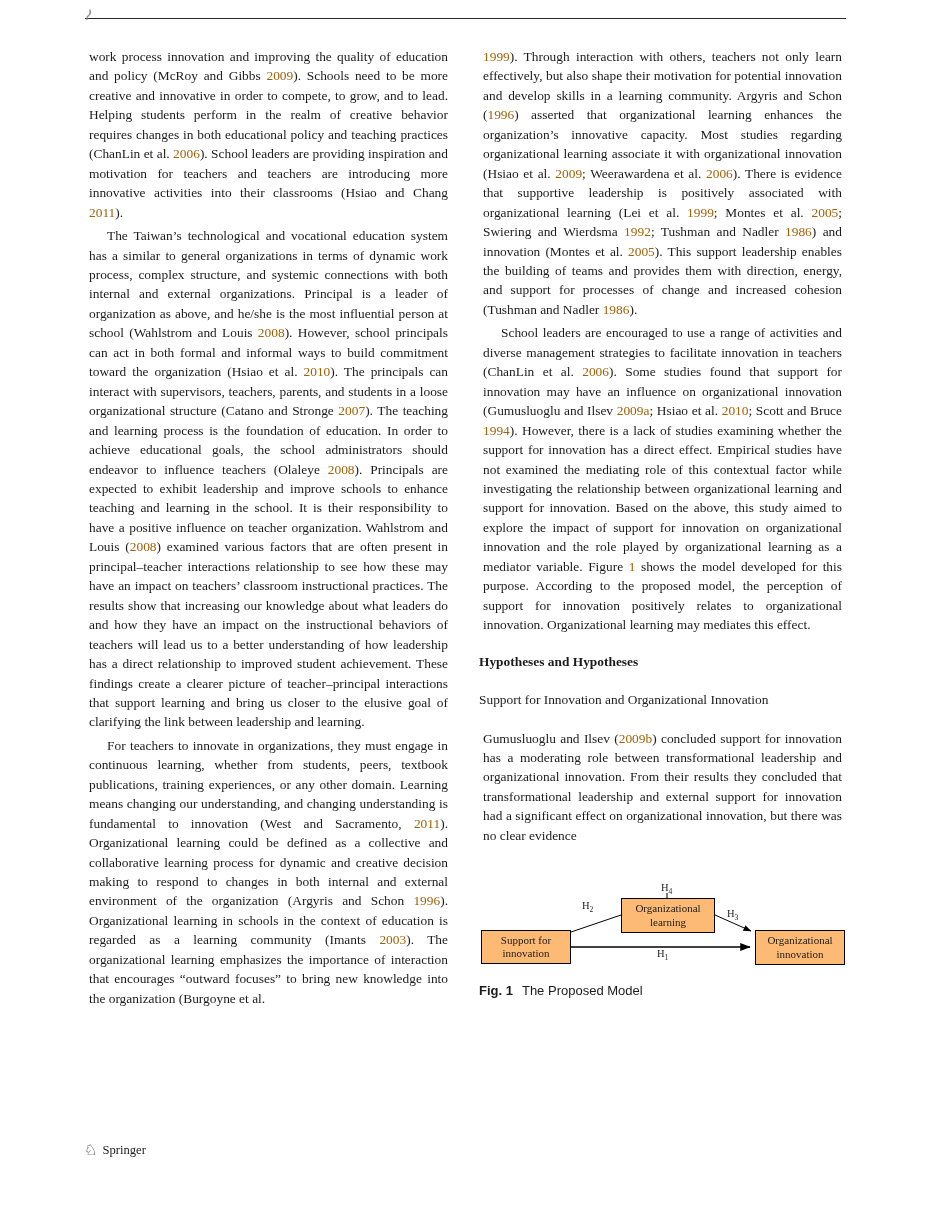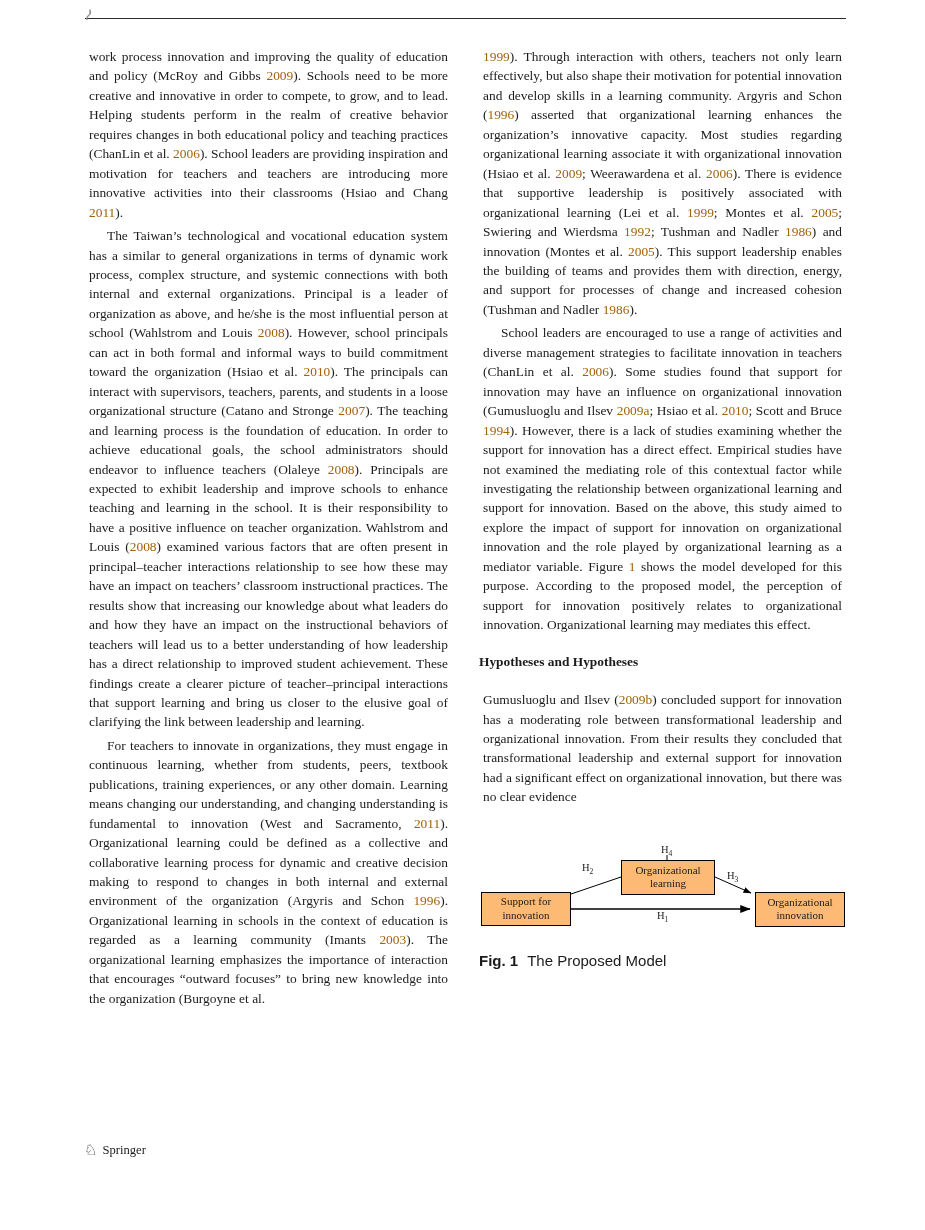--- a/index.html
+++ b/index.html
@@ -54,22 +54,22 @@
   .fig-box.support    { left:2px;   top:45px; width:90px; height:34px; }
   .fig-box.learning   { left:142px; top:13px; width:94px; height:35px; }
   .fig-box.innovation { left:276px; top:45px; width:90px; height:35px; }
   .h-label { position:absolute; font-size:10.5px; line-height:10px; }
   .h-label sub { font-size:7.5px; }
   .h-label.h4 { left:182px; top:-2px; }
   .h-label.h2 { left:103px; top:16px; }
   .h-label.h3 { left:248px; top:24px; }
   .h-label.h1 { left:178px; top:64px; }
   .fig-caption {
-    margin-top:16px; font-family:"Liberation Sans", sans-serif;
-    font-size:15px; text-align:left;
+    margin-top:8px; font-family:"Liberation Sans", sans-serif;
+    font-size:13px; text-align:left;
   }
   .fig-caption .cap-label { font-weight:bold; margin-right:9px; }
 
   .footer {
     position:absolute; left:84px; top:1143px;
     display:flex; align-items:center; gap:5px;
     font-size:12.6px;
   }
   .springer-icon { font-family:"DejaVu Sans", sans-serif; font-size:15px; line-height:15px; }
 </style>
@@ -92,20 +92,21 @@
         <p class="para">work process innovation and improving the quality of education and policy (McRoy and Gibbs <a class="cite">2009</a>). Schools need to be more creative and innovative in order to compete, to grow, and to lead. Helping students perform in the realm of creative behavior requires changes in both educational policy and teaching practices (ChanLin et al. <a class="cite">2006</a>). School leaders are providing inspiration and motivation for teachers and teachers are introducing more innovative activities into their classrooms (Hsiao and Chang <a class="cite">2011</a>).</p>
         <p class="para indent">The Taiwan’s technological and vocational education system has a similar to general organizations in terms of dynamic work process, complex structure, and systemic connections with both internal and external organizations. Principal is a leader of organization as above, and he/she is the most influential person at school (Wahlstrom and Louis <a class="cite">2008</a>). However, school principals can act in both formal and informal ways to build commitment toward the organization (Hsiao et al. <a class="cite">2010</a>). The principals can interact with supervisors, teachers, parents, and students in a loose organizational structure (Catano and Stronge <a class="cite">2007</a>). The teaching and learning process is the foundation of education. In order to achieve educational goals, the school administrators should endeavor to influence teachers (Olaleye <a class="cite">2008</a>). Principals are expected to exhibit leadership and improve schools to enhance teaching and learning in the school. It is their responsibility to have a positive influence on teacher organization. Wahlstrom and Louis (<a class="cite">2008</a>) examined various factors that are often present in principal–teacher interactions relationship to see how these may have an impact on teachers’ classroom instructional practices. The results show that increasing our knowledge about what leaders do and how they have an impact on the instructional behaviors of teachers will lead us to a better understanding of how leadership has a direct relationship to improved student achievement. These findings create a clearer picture of teacher–principal interactions that support learning and bring us closer to the elusive goal of clarifying the link between leadership and learning.</p>
         <p class="para indent">For teachers to innovate in organizations, they must engage in continuous learning, whether from students, peers, textbook publications, training experiences, or any other domain. Learning means changing our understanding, and changing understanding is fundamental to innovation (West and Sacramento, <a class="cite">2011</a>). Organizational learning could be defined as a collective and collaborative learning process for dynamic and creative decision making to respond to changes in both internal and external environment of the organization (Argyris and Schon <a class="cite">1996</a>). Organizational learning in schools in the context of education is regarded as a learning community (Imants <a class="cite">2003</a>). The organizational learning emphasizes the importance of interaction that encourages “outward focuses” to bring new knowledge into the organization (Burgoyne et al.</p>
       </div>
 
     <div class="col">
 
     <p class="para"><a class="cite">1999</a>). Through interaction with others, teachers not only learn effectively, but also shape their motivation for potential innovation and develop skills in a learning community. Argyris and Schon (<a class="cite">1996</a>) asserted that organizational learning enhances the organization’s innovative capacity. Most studies regarding organizational learning associate it with organizational innovation (Hsiao et al. <a class="cite">2009</a>; Weerawardena et al. <a class="cite">2006</a>). There is evidence that supportive leadership is positively associated with organizational learning (Lei et al. <a class="cite">1999</a>; Montes et al. <a class="cite">2005</a>; Swiering and Wierdsma <a class="cite">1992</a>; Tushman and Nadler <a class="cite">1986</a>) and innovation (Montes et al. <a class="cite">2005</a>). This support leadership enables the building of teams and provides them with direction, energy, and support for processes of change and increased cohesion (Tushman and Nadler <a class="cite">1986</a>).</p>
         <p class="para indent">School leaders are encouraged to use a range of activities and diverse management strategies to facilitate innovation in teachers (ChanLin et al. <a class="cite">2006</a>). Some studies found that support for innovation may have an influence on organizational innovation (Gumusluoglu and Ilsev <a class="cite">2009a</a>; Hsiao et al. <a class="cite">2010</a>; Scott and Bruce <a class="cite">1994</a>). However, there is a lack of studies examining whether the support for innovation has a direct effect. Empirical studies have not examined the mediating role of this contextual factor while investigating the relationship between organizational learning and support for innovation. Based on the above, this study aimed to explore the impact of support for innovation on organizational innovation and the role played by organizational learning as a mediator variable. Figure <a class="cite">1</a> shows the model developed for this purpose. According to the proposed model, the perception of support for innovation positively relates to organizational innovation. Organizational learning may mediates this effect.</p>
         <h2 class="section-heading">Hypotheses and Hypotheses</h2>
+        <h3 class="subheading">Support for Innovation and Organizational Innovation</h3>
         <p class="para">Gumusluoglu and Ilsev (<a class="cite">2009b</a>) concluded support for innovation has a moderating role between transformational leadership and organizational innovation. From their results they concluded that transformational leadership and external support for innovation had a significant effect on organizational innovation, but there was no clear evidence</p>
         <div class="figure-wrap" id="figure-template">
   <div class="fig-model">
     <svg class="fig-arrows" width="368" height="88">
       <defs>
         <marker id="arrowhead" markerWidth="10" markerHeight="8" refX="7.5" refY="3" orient="auto">
           <path d="M0,0 L8,3 L0,6 Z" fill="#000"></path>
         </marker>
       </defs>
       <line x1="92" y1="62" x2="271" y2="62" stroke="#000" stroke-width="1.3" marker-end="url(#arrowhead)"></line>

